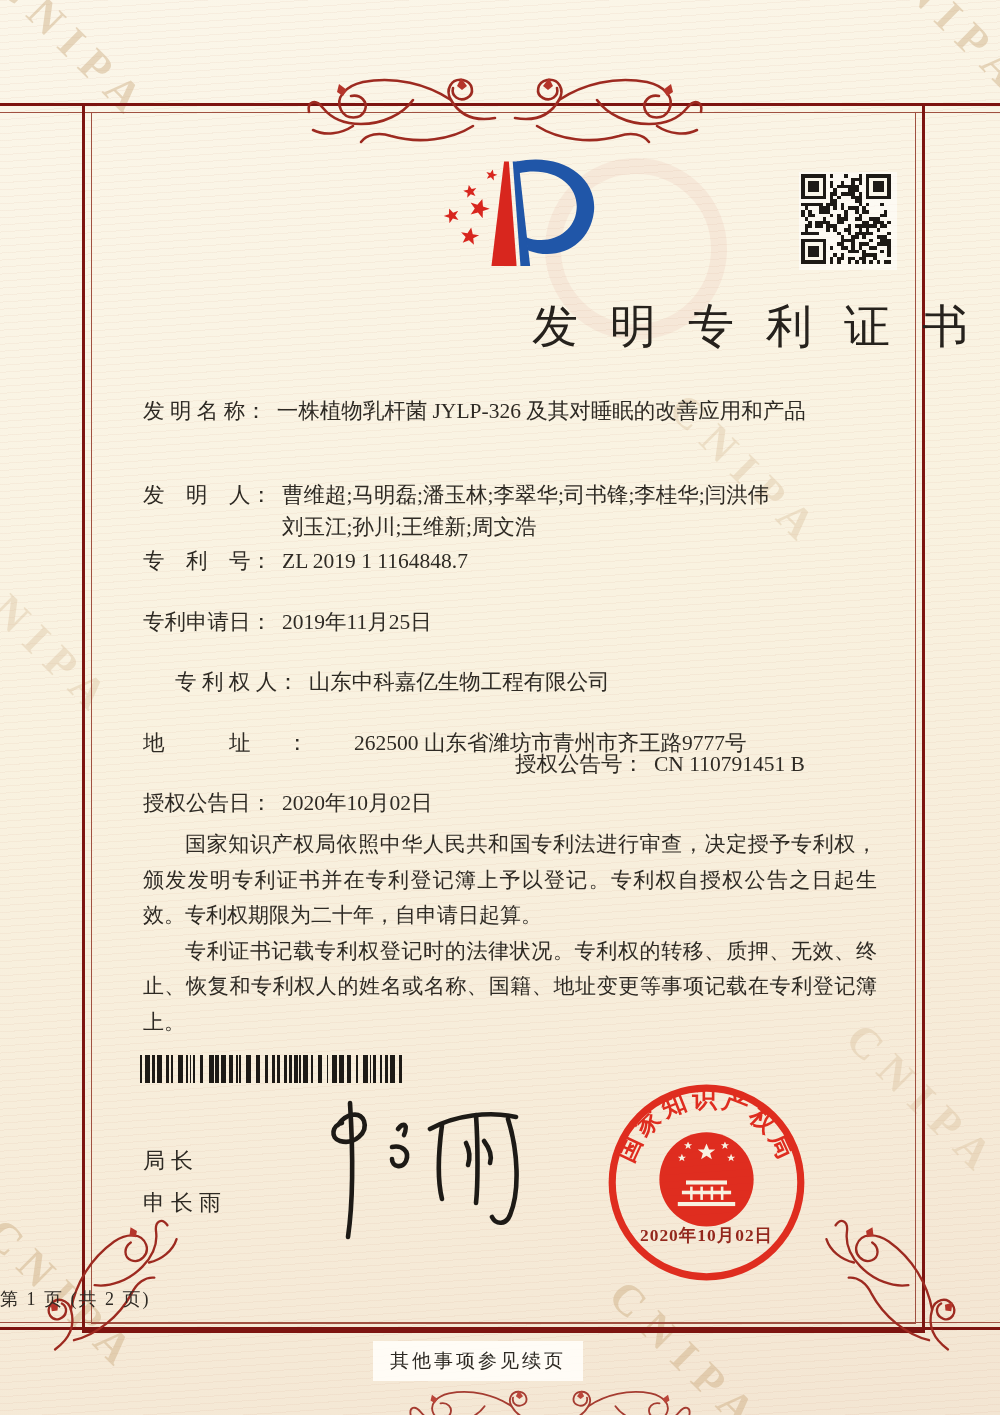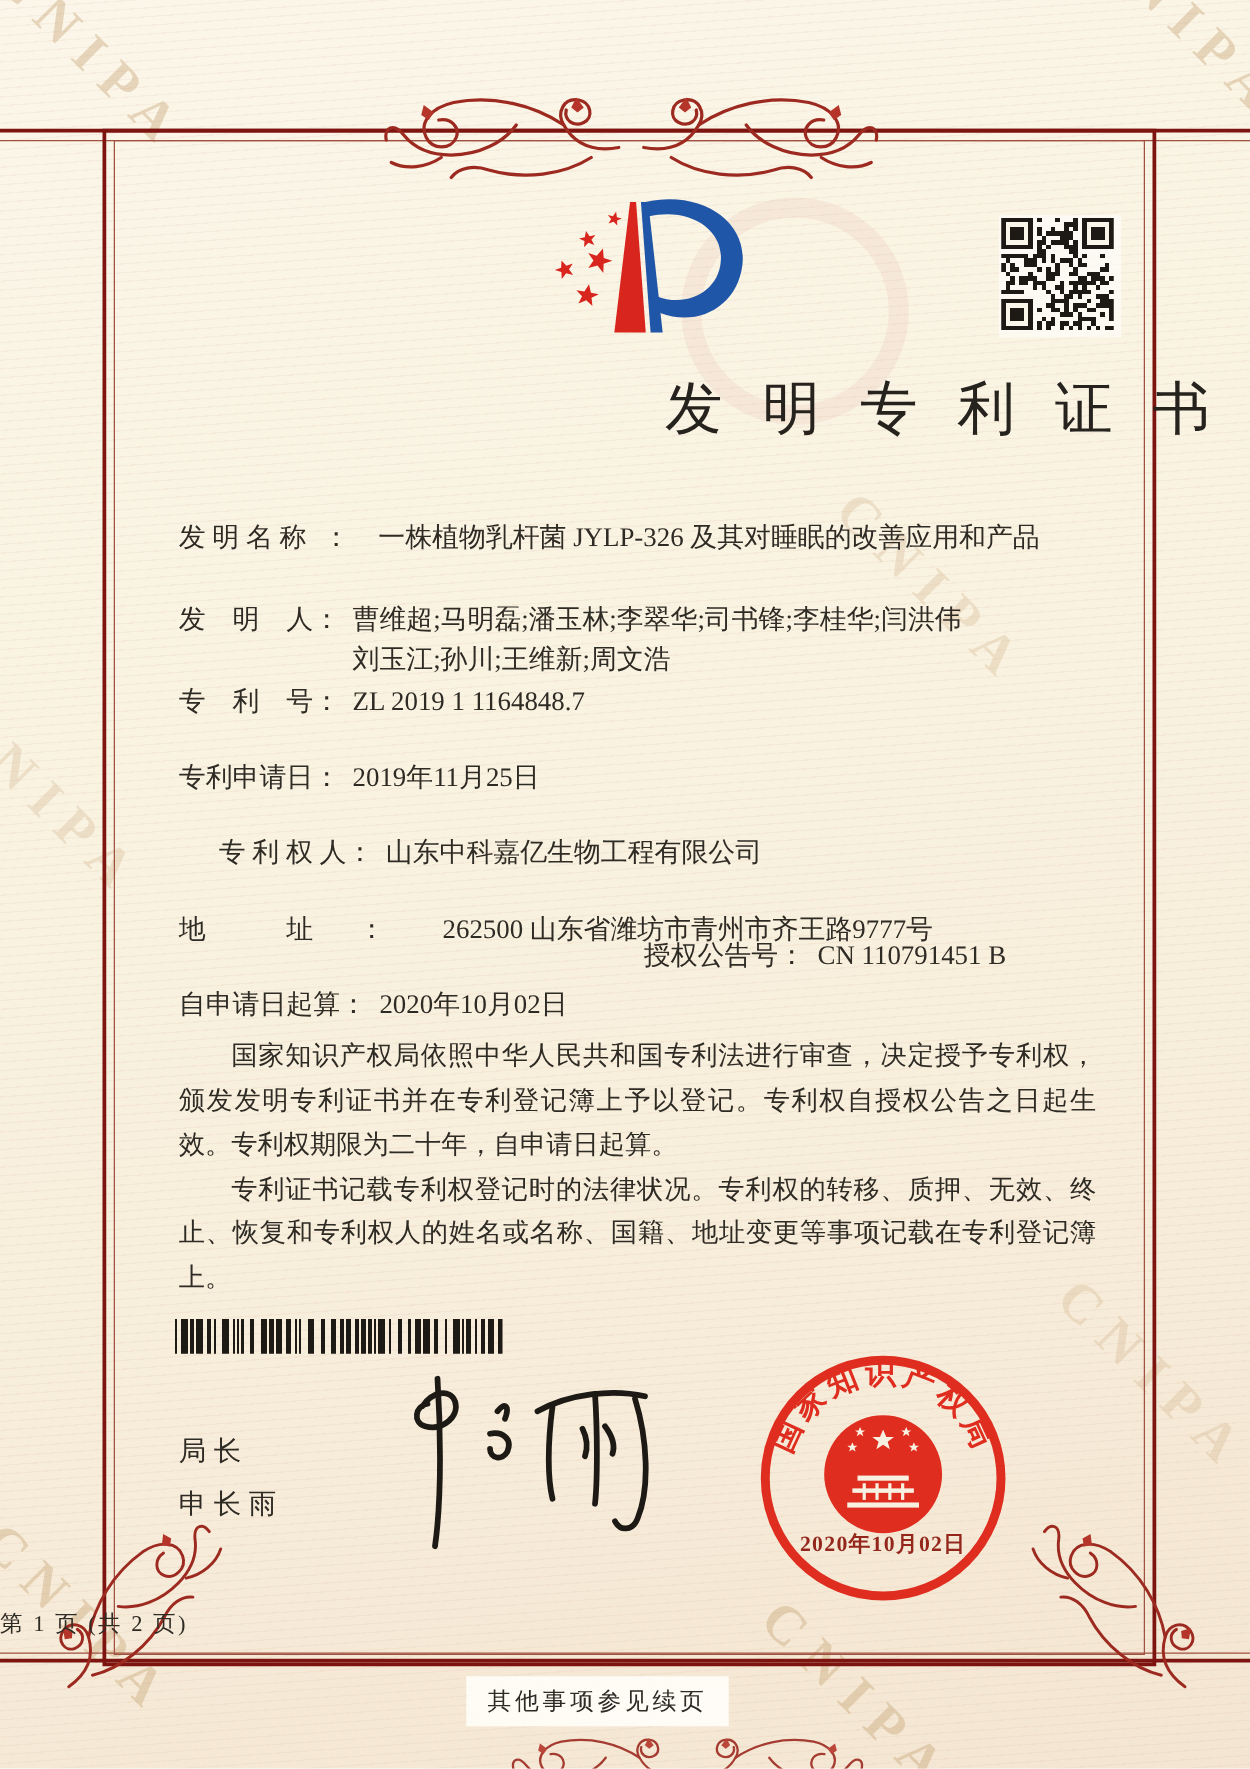--- a/index.html
+++ b/index.html
@@ -333,21 +333,21 @@
         <rect x="19" y="1" width="5" height="5" fill="#faf6ea"></rect>
         <rect x="20" y="2" width="3" height="3" fill="#1d1a16"></rect>
         <rect x="0" y="18" width="7" height="7" fill="#1d1a16"></rect>
         <rect x="1" y="19" width="5" height="5" fill="#faf6ea"></rect>
         <rect x="2" y="20" width="3" height="3" fill="#1d1a16"></rect>
       </svg>
   </div>
 
   <div class="title">发明专利证书</div>
 
-  <div class="field-row" style="top:414px;gap:13px;">
+  <div class="field-row" style="top:395px;">
     <span class="field-label">发 明 名 称</span>
       <span class="field-colon">：</span>
     <span class="field-value">一株植物乳杆菌 JYLP-326 及其对睡眠的改善应用和产品</span>
   </div>
   <div class="field-row" style="top:479px;">
     <span class="field-label">发　明　人</span>
       <span class="field-colon">：</span>
     <span class="field-value">曹维超;马明磊;潘玉林;李翠华;司书锋;李桂华;闫洪伟
 刘玉江;孙川;王维新;周文浩</span>
   </div>
@@ -365,21 +365,21 @@
     <span class="field-label">专 利 权 人</span>
       <span class="field-colon">：</span>
     <span class="field-value">山东中科嘉亿生物工程有限公司</span>
   </div>
   <div class="field-row" style="top:727px;gap:36px;">
     <span class="field-label">地　　　址</span>
       <span class="field-colon">：</span>
     <span class="field-value">262500 山东省潍坊市青州市齐王路9777号</span>
   </div>
   <div class="field-row" style="top:787px;">
-    <span class="field-label">自申请日起算</span>
+    <span class="field-label">授权公告日</span>
       <span class="field-colon">：</span>
     <span class="field-value">2020年10月02日</span>
   </div>
   <div class="field-row row2" style="top:748px;">
     <span class="field-label">授权公告号</span>
       <span class="field-colon">：</span>
     <span class="field-value">CN 110791451 B</span>
   </div>
 
   <div class="paras">

